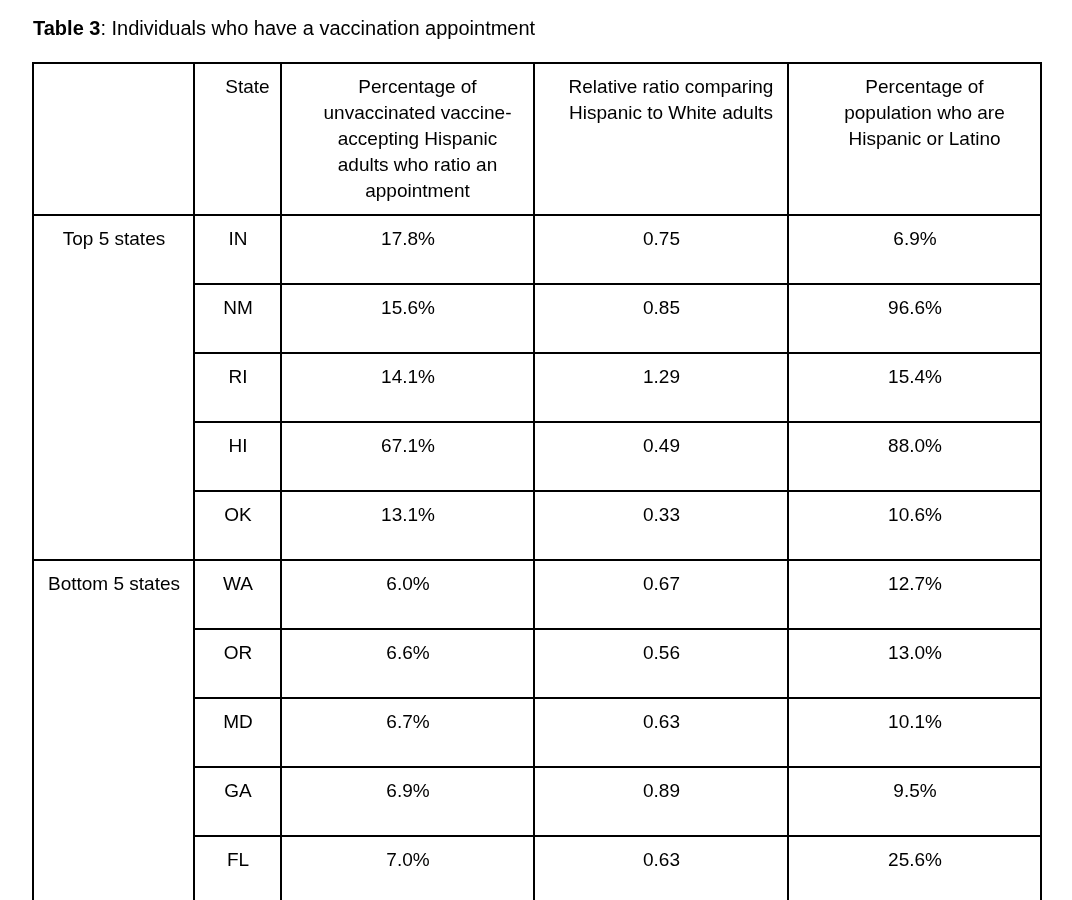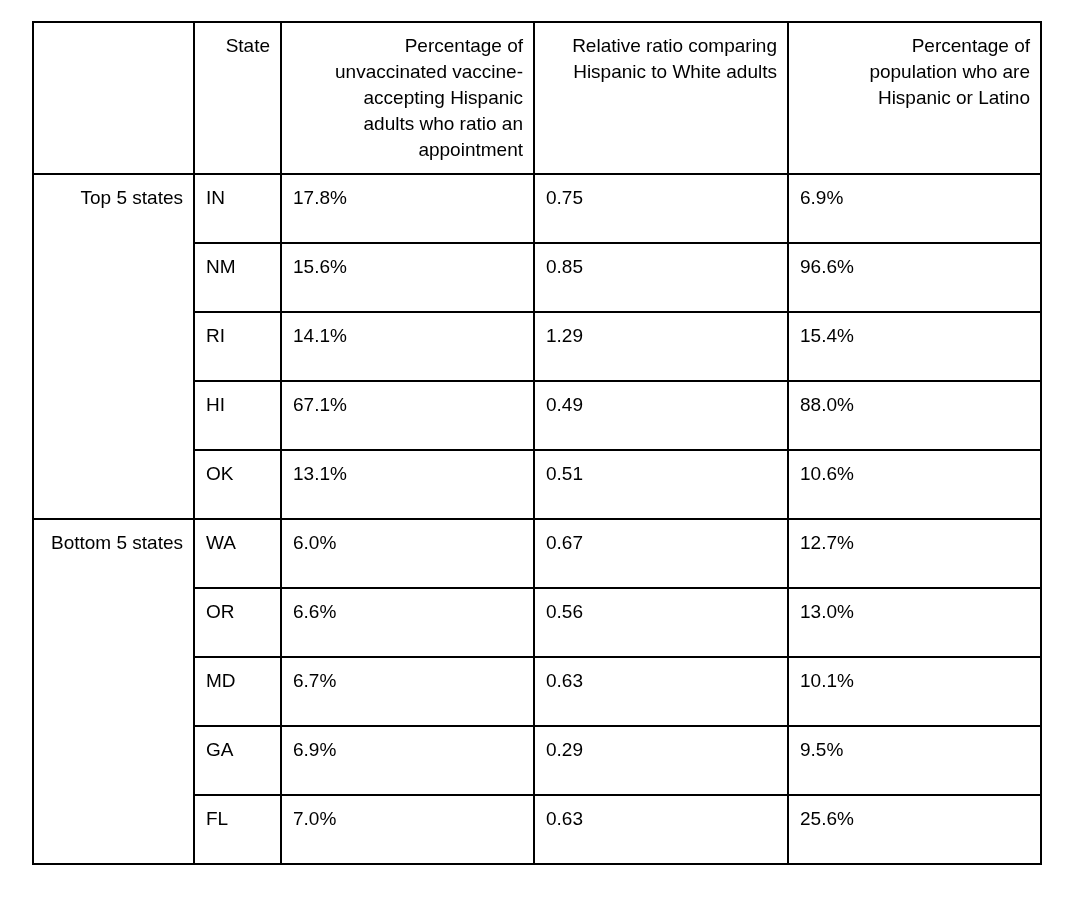--- a/index.html
+++ b/index.html
@@ -42,39 +42,43 @@
     border: 2px solid #000000;
     vertical-align: top;
     font-size: 19px;
     line-height: 26px;
     font-weight: normal;
     padding: 10px 10px 10px 11px;
     background: #ffffff;
   }
   table.data-table th {
     height: 116px;
-    text-align: right;
+    text-align: center;
     padding-left: 30px;
   }
   table.data-table td {
     height: 69px;
   }
   td.group-cell {
-    text-align: right;
+    text-align: center;
     padding-left: 9px;
   }
   td.state-cell,
   td.value-cell {
+    text-align: center;
   }
 </style>
 </head>
 <body>
 
 <div class="page">
 
+  <div class="caption">
+    <span class="caption-label">Table 3</span><span>: Individuals who have a vaccination appointment</span>
+  </div>
 
   <table class="data-table">
     <colgroup>
       <col class="c0">
         <col class="c1">
         <col class="c2">
         <col class="c3">
         <col class="c4">
     </colgroup>
     <thead>
@@ -108,21 +112,21 @@
       </tr>
       <tr>
         <td class="state-cell">HI</td>
         <td class="value-cell">67.1%</td>
         <td class="value-cell">0.49</td>
         <td class="value-cell">88.0%</td>
       </tr>
       <tr>
         <td class="state-cell">OK</td>
         <td class="value-cell">13.1%</td>
-        <td class="value-cell">0.51</td>
+        <td class="value-cell">0.33</td>
         <td class="value-cell">10.6%</td>
       </tr>
       <tr>
         <td class="group-cell" rowspan="5">Bottom 5 states</td>
         <td class="state-cell">WA</td>
         <td class="value-cell">6.0%</td>
         <td class="value-cell">0.67</td>
         <td class="value-cell">12.7%</td>
       </tr>
       <tr>
@@ -133,21 +137,21 @@
       </tr>
       <tr>
         <td class="state-cell">MD</td>
         <td class="value-cell">6.7%</td>
         <td class="value-cell">0.63</td>
         <td class="value-cell">10.1%</td>
       </tr>
       <tr>
         <td class="state-cell">GA</td>
         <td class="value-cell">6.9%</td>
-        <td class="value-cell">0.29</td>
+        <td class="value-cell">0.89</td>
         <td class="value-cell">9.5%</td>
       </tr>
       <tr>
         <td class="state-cell">FL</td>
         <td class="value-cell">7.0%</td>
         <td class="value-cell">0.63</td>
         <td class="value-cell">25.6%</td>
       </tr>
     </tbody>
   </table>

